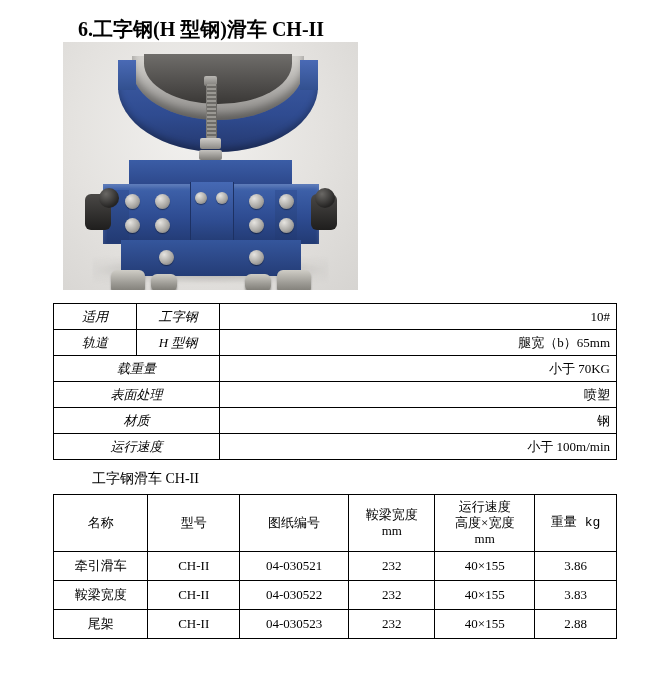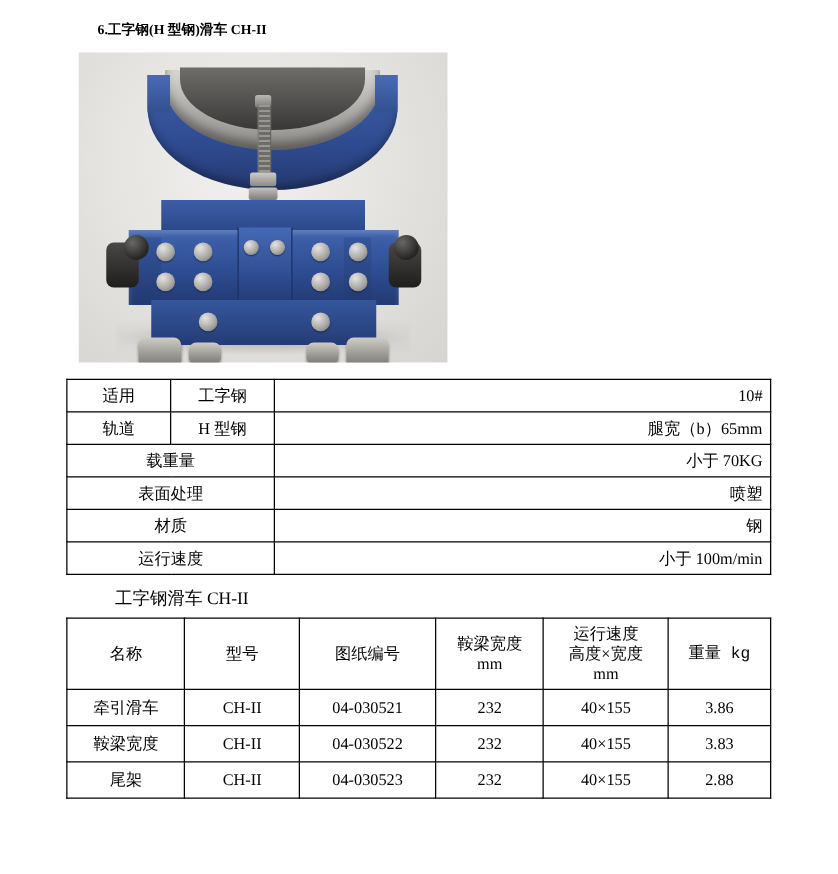--- a/index.html
+++ b/index.html
@@ -17,21 +17,21 @@
   }
   .page {
     width: 670px;
     height: 699px;
     position: relative;
   }
   .heading {
     position: absolute;
     left: 78px;
     top: 16px;
-    font-size: 11px;
+    font-size: 20px;
     font-weight: bold;
     letter-spacing: 0px;
     white-space: nowrap;
   }
 
   
   .photo {
     position: absolute;
     left: 63px;
     top: 42px;
@@ -240,21 +240,21 @@
     font-size: 13px;
     padding: 2px 6px;
     vertical-align: middle;
   }
   #spec-table {
     left: 53px;
     top: 303px;
     width: 564px;
   }
   #spec-table td { height: 21px; }
-  .c { text-align: center; }
+  .c { text-align: center; font-style: italic; }
   .l { text-align: right; padding-left: 8px; }
 
   .table2-title {
     position: absolute;
     left: 92px;
     top: 470px;
     font-size: 14px;
     white-space: nowrap;
   }
   #parts-table {

